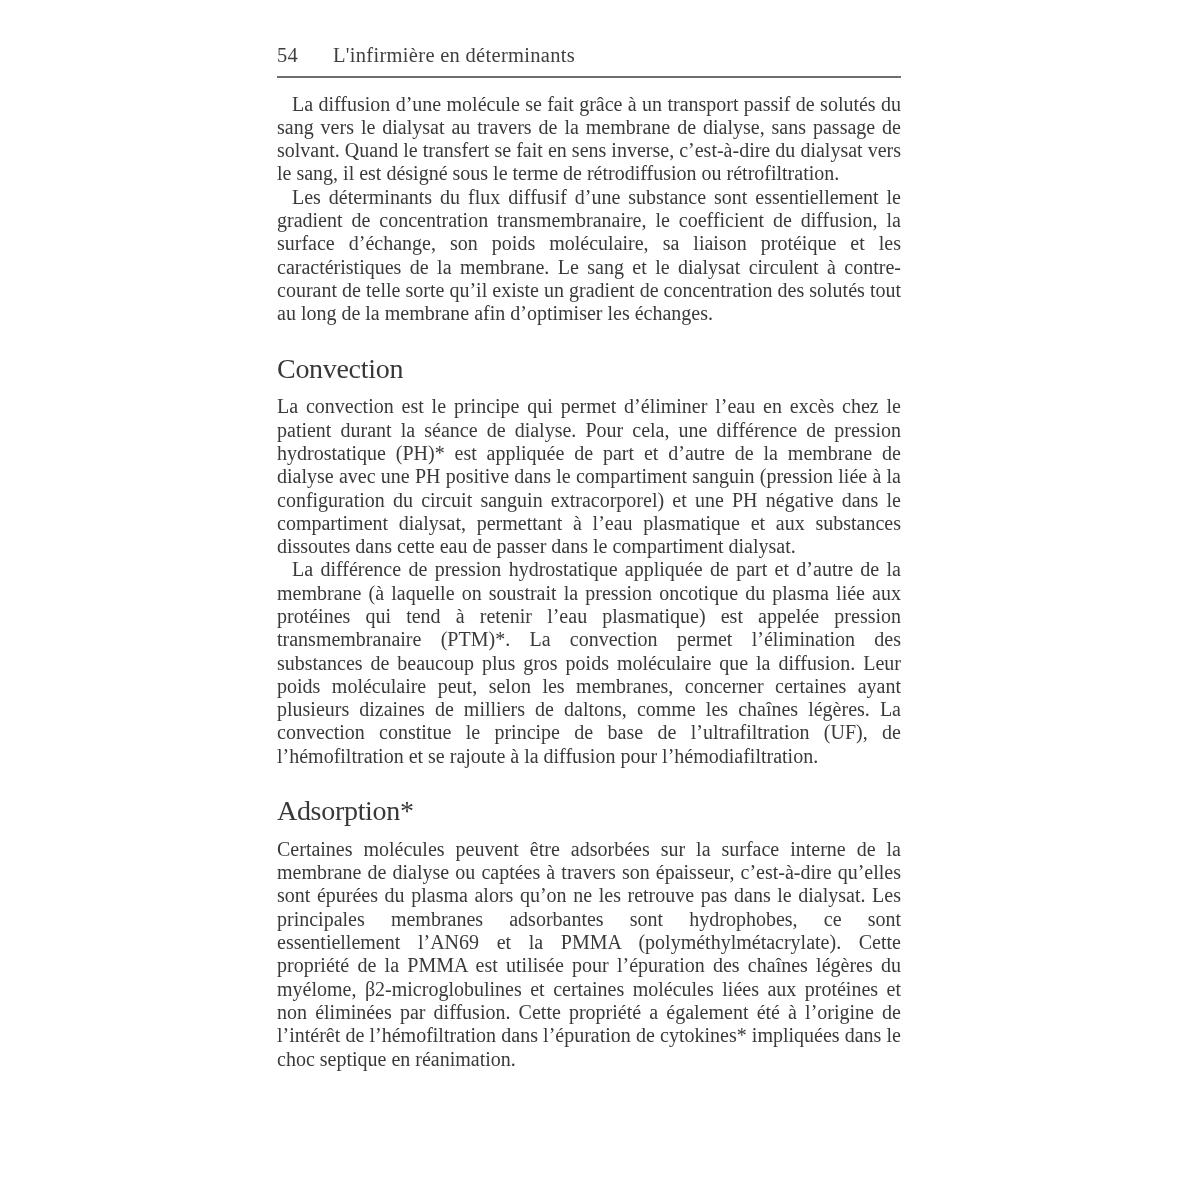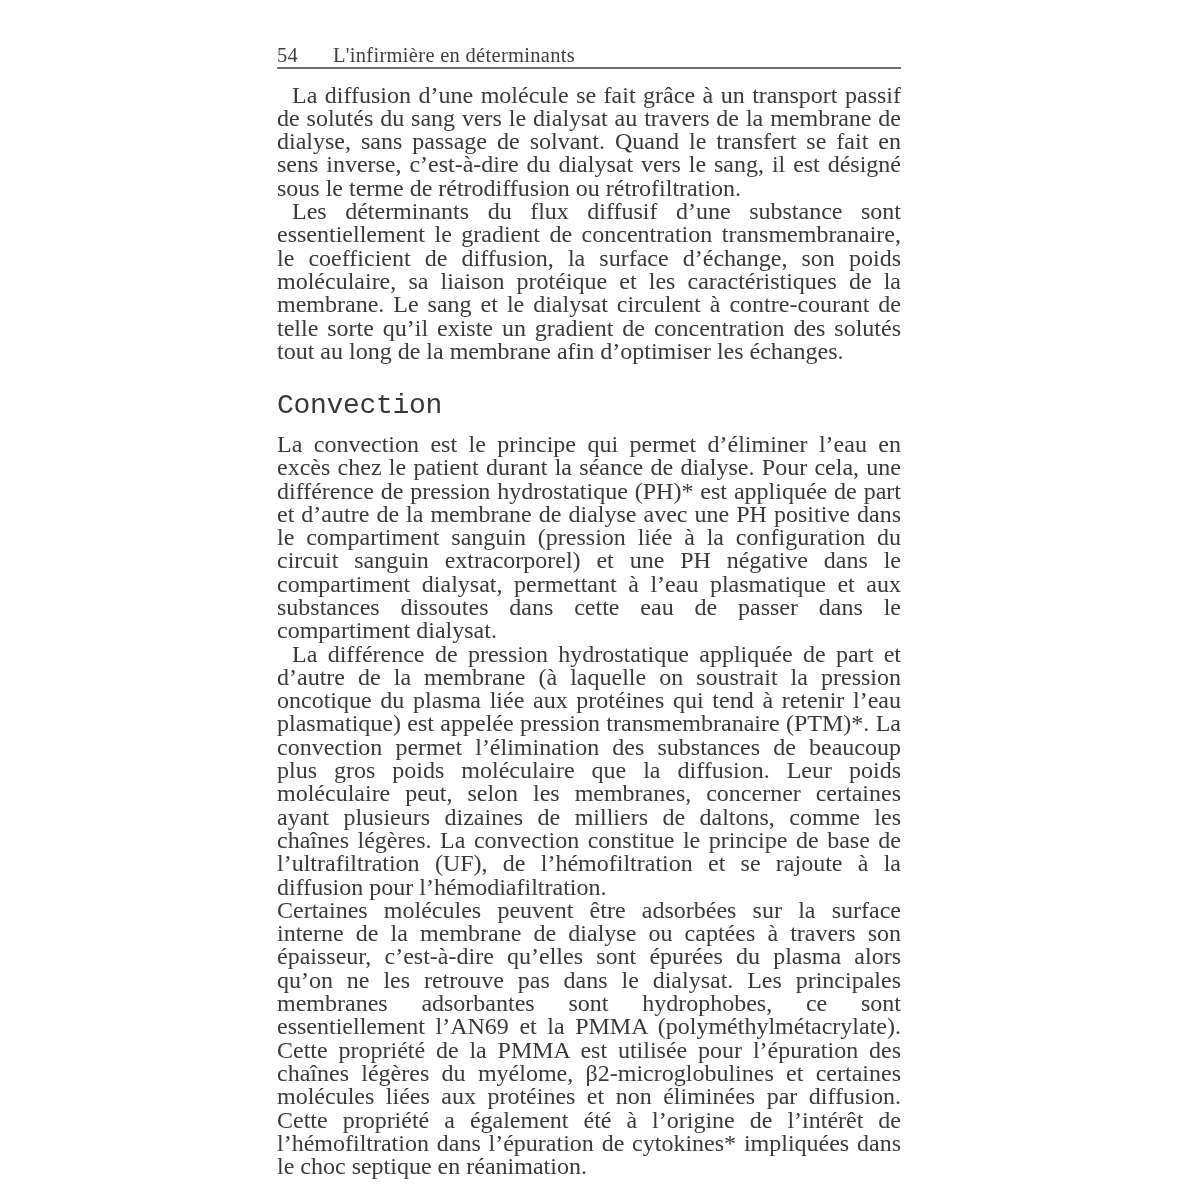--- a/index.html
+++ b/index.html
@@ -20,43 +20,44 @@
     top: 44px;
     width: 624px;
   }
   .pagehead {
     display: flex;
     align-items: baseline;
     gap: 30px;
     font-size: 20.5px;
     line-height: 1.1;
     color: #3f3f3f;
+    padding-bottom: 9px;
     border-bottom: 2px solid #6e6e6e;
     letter-spacing: 0.3px;
   }
   .pagehead .pnum {
     min-width: 26px;
   }
   main {
     margin-top: 15px;
   }
   main p {
     margin: 0;
-    font-size: 24px;
+    font-size: 20px;
     line-height: 23.3px;
     text-align: justify;
     color: #3a3a3a;
     hyphens: auto;
     -webkit-hyphens: auto;
   }
   main p.p-indent {
     text-indent: 15px;
   }
   h2.section-heading {
-    font-family: Liberation Mono, monospace;
+    font-family: Liberation Serif, serif;
     font-size: 28px;
     font-weight: 400;
     letter-spacing: -0.3px;
     color: #383838;
     line-height: 1.1;
     margin: 28px 0 11px 0;
   }
 </style>
 </head>
 <body>
@@ -70,17 +71,18 @@
 
   <main>
 
     <p class="p-indent">La diffusion d’une molécule se fait grâce à un transport passif de solutés du sang vers le dialysat au travers de la membrane de dialyse, sans passage de solvant. Quand le transfert se fait en sens inverse, c’est-à-dire du dialysat vers le sang, il est désigné sous le terme de rétrodiffusion ou rétrofiltration.</p>
     <p class="p-indent">Les déterminants du flux diffusif d’une substance sont essentiellement le gradient de concentration transmembranaire, le coefficient de diffusion, la surface d’échange, son poids moléculaire, sa liaison protéique et les caractéristiques de la membrane. Le sang et le dialysat circulent à contre-courant de telle sorte qu’il existe un gradient de concentration des solutés tout au long de la membrane afin d’optimiser les échanges.</p>
 
     <h2 class="section-heading">Convection</h2>
     <p>La convection est le principe qui permet d’éliminer l’eau en excès chez le patient durant la séance de dialyse. Pour cela, une différence de pression hydrostatique (PH)* est appliquée de part et d’autre de la membrane de dialyse avec une PH positive dans le compartiment sanguin (pression liée à la configuration du circuit sanguin extracorporel) et une PH négative dans le compartiment dialysat, permettant à l’eau plasmatique et aux substances dissoutes dans cette eau de passer dans le compartiment dialysat.</p>
     <p class="p-indent">La différence de pression hydrostatique appliquée de part et d’autre de la membrane (à laquelle on soustrait la pression oncotique du plasma liée aux protéines qui tend à retenir l’eau plasmatique) est appelée pression transmembranaire (PTM)*. La convection permet l’élimination des substances de beaucoup plus gros poids moléculaire que la diffusion. Leur poids moléculaire peut, selon les membranes, concerner certaines ayant plusieurs dizaines de milliers de daltons, comme les chaînes légères. La convection constitue le principe de base de l’ultrafiltration (UF), de l’hémofiltration et se rajoute à la diffusion pour l’hémodiafiltration.</p>
 
+    <h2 class="section-heading">Adsorption*</h2>
     <p>Certaines molécules peuvent être adsorbées sur la surface interne de la membrane de dialyse ou captées à travers son épaisseur, c’est-à-dire qu’elles sont épurées du plasma alors qu’on ne les retrouve pas dans le dialysat. Les principales membranes adsorbantes sont hydrophobes, ce sont essentiellement l’AN69 et la PMMA (polyméthylmétacrylate). Cette propriété de la PMMA est utilisée pour l’épuration des chaînes légères du myélome, β2-microglobulines et certaines molécules liées aux protéines et non éliminées par diffusion. Cette propriété a également été à l’origine de l’intérêt de l’hémofiltration dans l’épuration de cytokines* impliquées dans le choc septique en réanimation.</p>
 
   </main>
 
 </div>
 
 </body></html>

